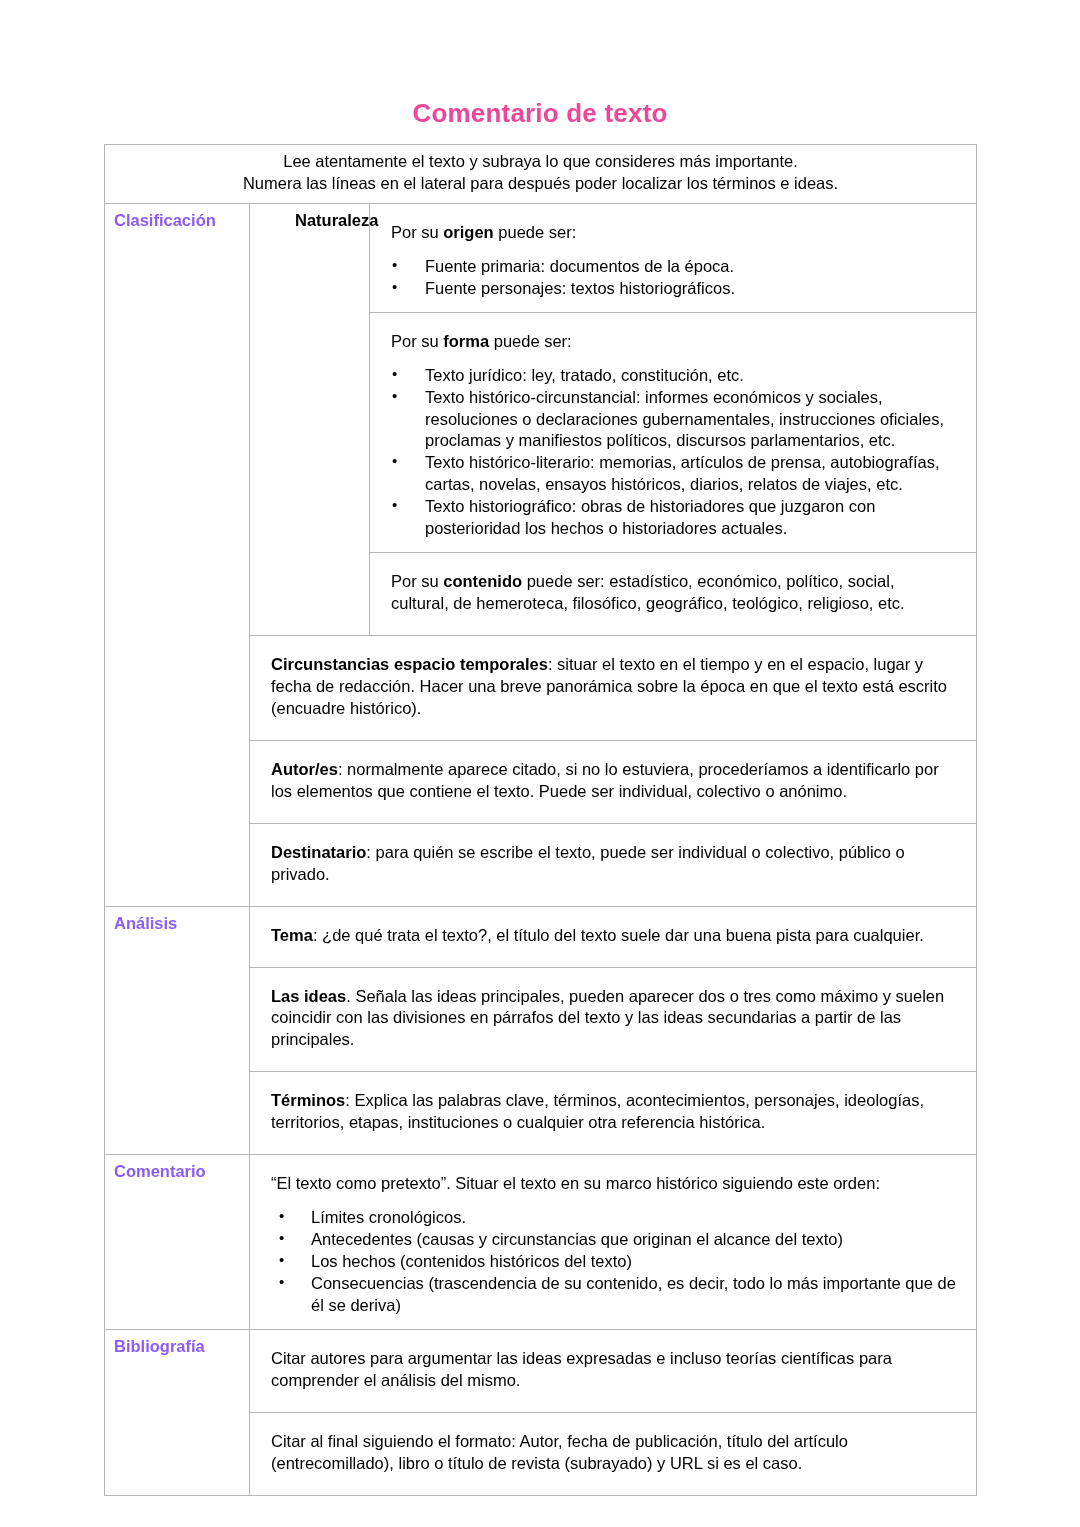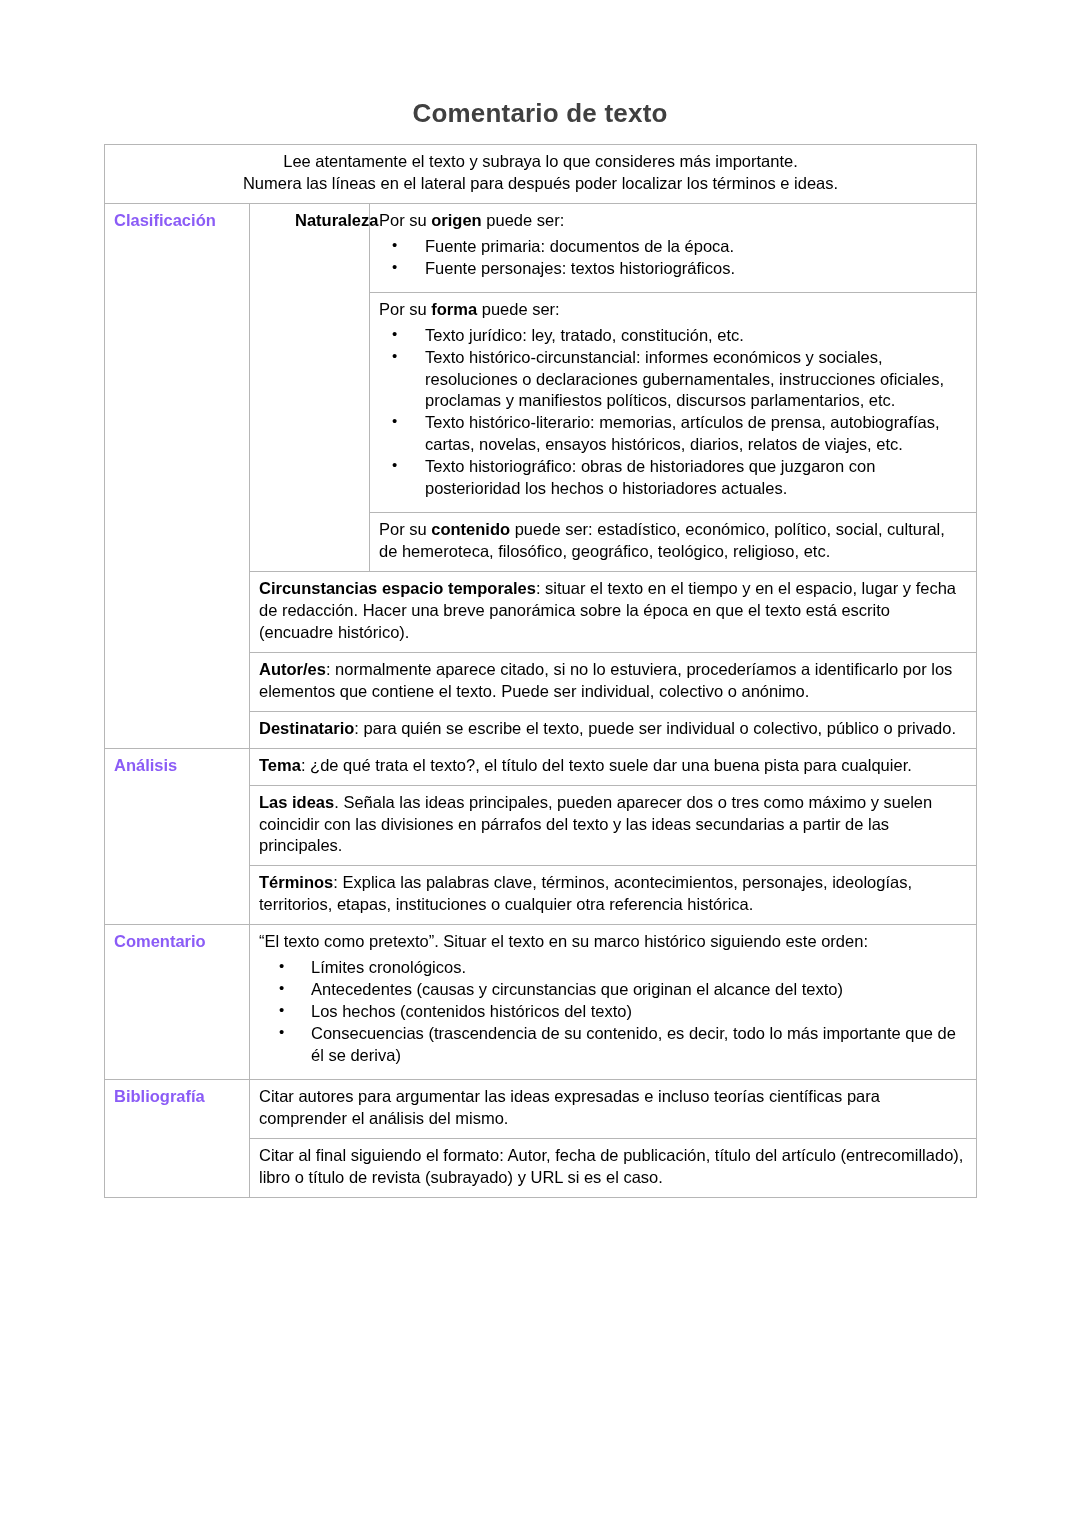--- a/index.html
+++ b/index.html
@@ -25,21 +25,21 @@
 
   
   .doc-title {
     position: absolute;
     left: 0;
     top: 98px;
     width: 1080px;
     text-align: center;
     font-size: 26px;
     font-weight: bold;
-    color: #404040;
+    color: #ec4899;
     letter-spacing: 0.2px;
   }
 
   
   .sheet {
     position: absolute;
     left: 104px;
     top: 144px;
     width: 872px;
     border-collapse: collapse;
@@ -79,21 +79,21 @@
 
   
   .sub-label {
     font-weight: bold;
     font-size: 16.5px;
     white-space: nowrap;
     margin-left: 36px;
   }
 
   
-  .p { margin: 0; }
+  .p { margin: 12px; }
 
   b, strong { font-weight: bold; }
 
   
   ul.bl {
     list-style: none;
     margin: 4px;
     padding: 0;
   }
   ul.bl > li {

